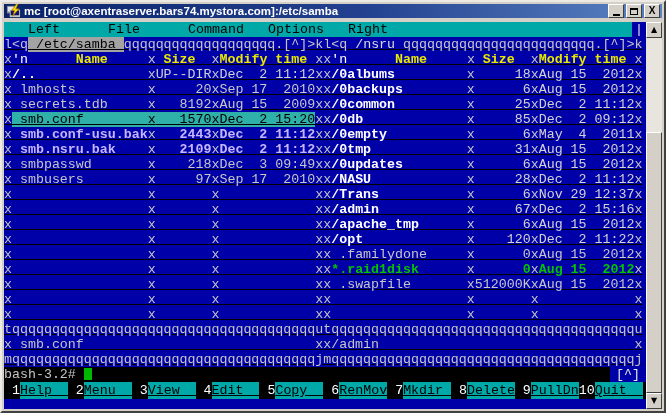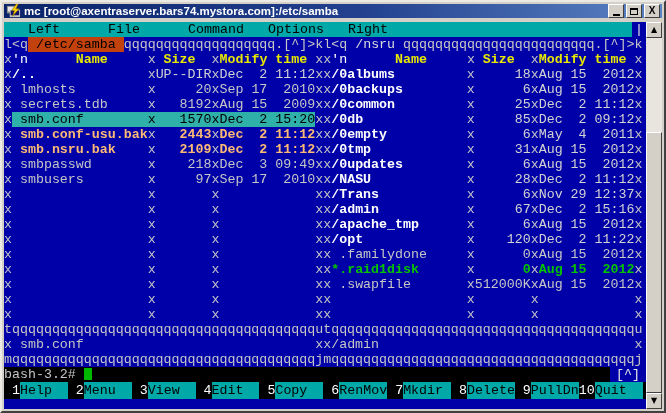--- a/index.html
+++ b/index.html
@@ -16,34 +16,34 @@
          overflow:hidden;flex:1;letter-spacing:0;}
   .tbtns{display:flex;gap:2px;}
   .tbtn{width:16px;height:14px;background:#D4D0C8;border:1px solid;box-sizing:border-box;
         border-color:#FFFFFF #404040 #404040 #FFFFFF;display:flex;align-items:center;
         justify-content:center;cursor:default;}
   .g-min{width:7px;height:2px;background:#000;margin-top:7px;}
   .g-max{width:8px;height:7px;border:1px solid #000;border-top:2px solid #000;box-sizing:border-box;}
   .g-x{font:bold 10px "Liberation Sans",sans-serif;color:#000;line-height:10px;}
   
   .term{position:absolute;left:2px;top:20px;right:18px;bottom:2px;background:#0000A8;
-        overflow:hidden;font-size:13.3px;line-height:15px;}
+        overflow:hidden;font-size:13.3px;line-height:15px;text-decoration:underline;}
   .row{height:15px;white-space:pre;position:relative;}
   .menubar{background:#00A8A8;}
   .menu-item{position:absolute;top:0;color:#000;cursor:default;}
   .menu-end{position:absolute;right:0;top:0;width:14px;background:#0000A8;color:#E6E6E6;text-align:center;}
   .b{color:#C6C6C6;}
   .sort{color:#FFFFFF;}
   .colh{color:#E8E800;font-weight:bold;}
   .path{color:#DCDCDC;}
-  .path.active{background:#c2410c;color:#000;}
+  .path.active{background:#a3a3a3;color:#000;}
   .t-dir .nm{color:#FFFFFF;font-weight:bold;}
   .t-dir .sz,.t-dir .dt{color:#D2D2D2;}
   .t-file span{color:#C6C6C6;}
-  .t-bak span{color:#fdba74;font-weight:bold;}
+  .t-bak span{color:#c4b5fd;font-weight:bold;}
   .t-exec span{color:#00C400;font-weight:bold;}
   .reg .b2{color:#C6C6C6;font-weight:normal;}
   .reg.sel{background:#2FB0A8;}
   .reg.sel span{color:#000 !important;font-weight:normal !important;}
   .mini{color:#C6C6C6;}
   .hintrow,.promptrow{background:#000;color:#C6C6C6;}
   .cursor{display:inline-block;width:8px;height:12px;background:#00B800;vertical-align:-2px;}
   .badge{position:absolute;right:0;top:0;background:#0000A8;color:#E6E6E6;padding:0 6px;}
   .fkeys{background:#000;display:flex;height:17px;line-height:17px;white-space:pre;}
   .fnum{color:#FFFFFF;}

